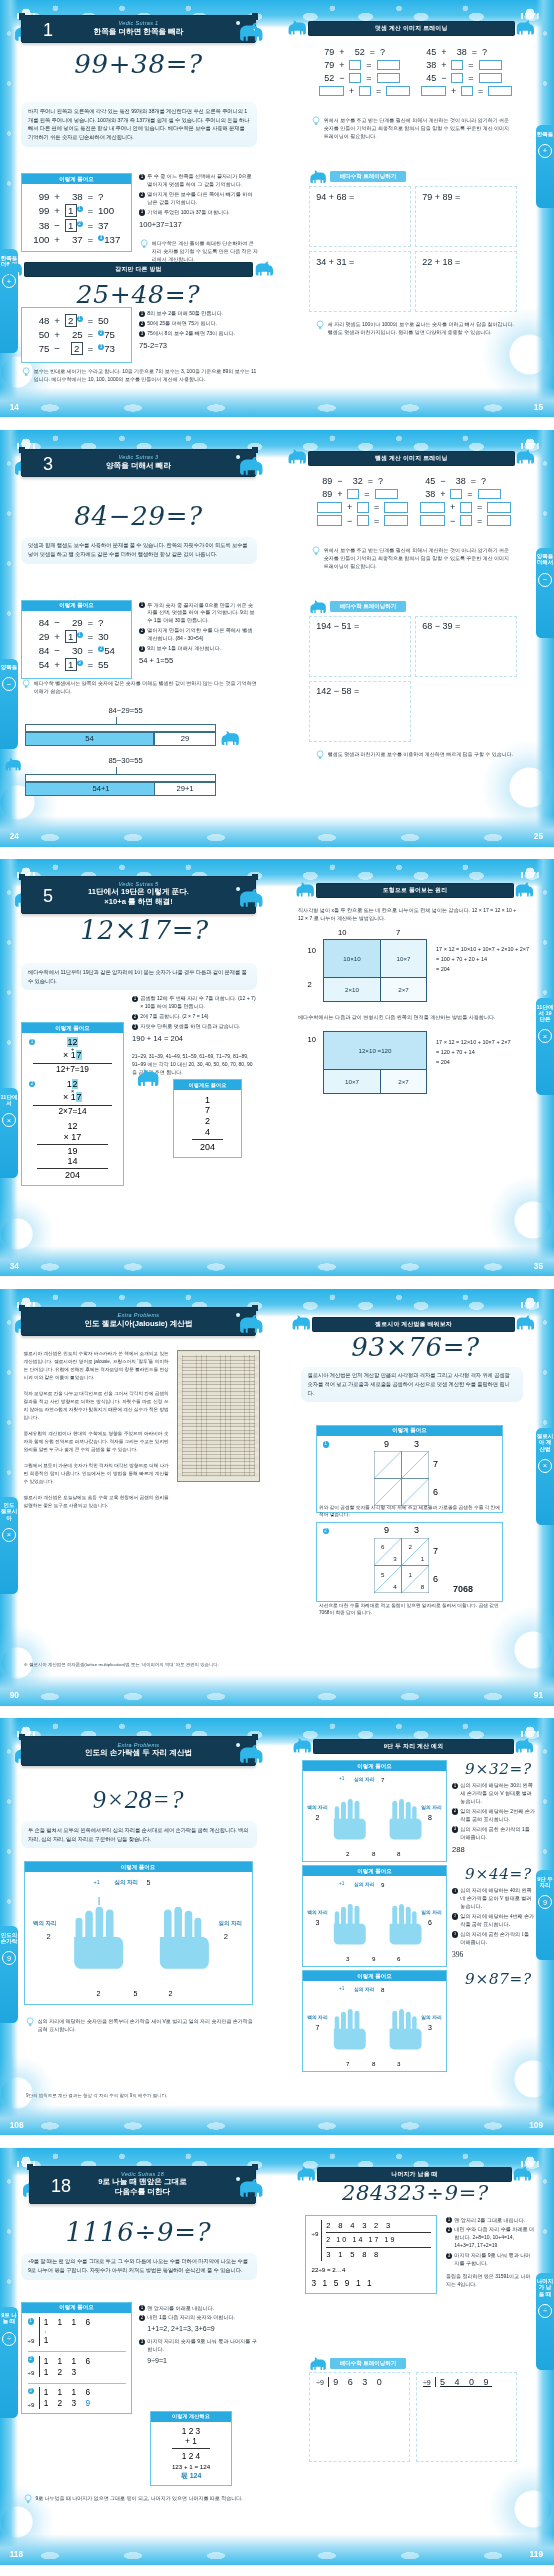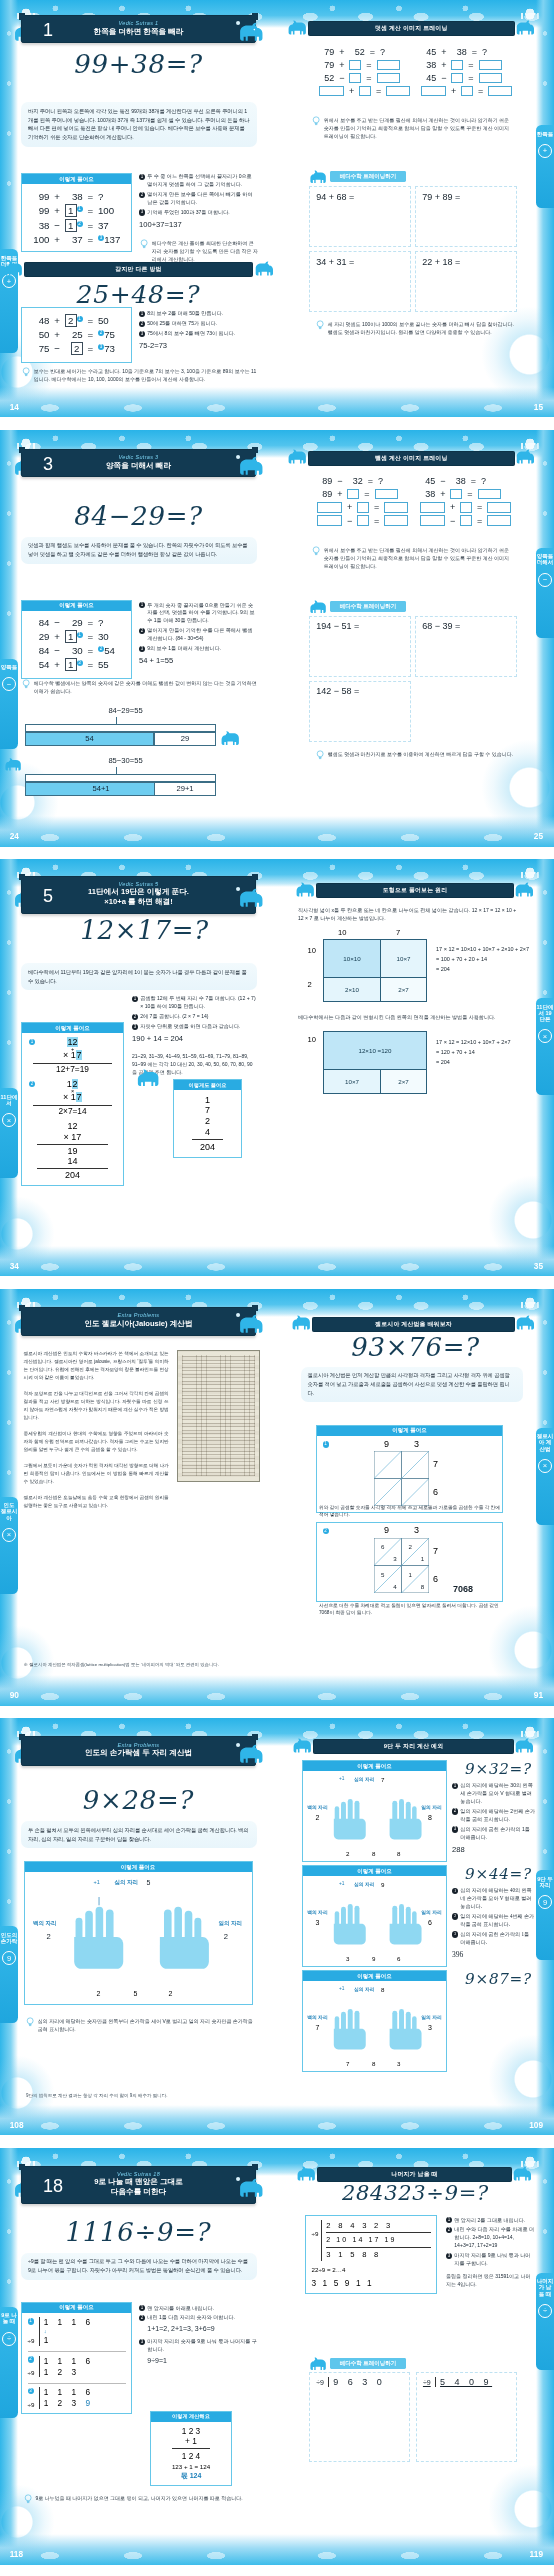--- a/index.html
+++ b/index.html
@@ -1031,21 +1031,21 @@
       <div class="banner" style="padding:4.8px 16.6px 6.2px;">
         <div class="script">Extra Problems</div>
         <div class="ttl">인도의 손가락셈 두 자리 계산법</div>
       </div>
       <svg class="eleph r" viewBox="0 0 60 42">
           <path fill="#2fb5e8" d="M14 14c-6 0-10 5-10 11v9c0 3 2 5 4 5h3v-8h4v8h4v-9h14v9h4v-8h4v8h3c2 0 4-2 4-5V21c0-7-6-12-14-12H24c-2-4-5-6-8-5l2 5c-2 1-3 3-4 5z"></path>
           <circle cx="52" cy="4" r="4" fill="#d9f2fc"></circle>
         </svg>
     </div>
 
-    <div class="bigprob" style="top:67px;">9×28=?</div>
+    <div class="bigprob" style="top:67px;font-family:Liberation Serif, serif;">9×28=?</div>
     <div class="para" style="top:103px;left:21px;width:236px;">두 손을 펼쳐서 모두의 왼쪽에서부터 십의 자리를 순서대로 세어 손가락을 굽혀 계산합니다. 백의 자리, 십의 자리, 일의 자리로 구분하여 답을 찾습니다.</div>
 
     <div class="solve" style="top:143px;left:23.6px;width:229px;">
       <div class="solve-hd">이렇게 풀어요</div>
       <div style="position:relative;height:132px;">
         <div style="position:absolute;left:90px;top:7px;font-size:5.5px;color:#1b7fb8;font-weight:bold;">십의 자리</div>
         <div style="position:absolute;left:69px;top:7px;font-size:5.5px;color:#1b7fb8;">+1</div>
         <div style="position:absolute;left:122px;top:7px;font-size:7px;color:#16222c;">5</div>
         <div style="position:absolute;left:8.3px;top:48px;font-size:5.5px;color:#1b7fb8;font-weight:bold;">백의 자리</div>
         <div style="position:absolute;left:22px;top:60px;font-size:7.6px;color:#16222c;">2</div>
@@ -1244,21 +1244,21 @@
     <div class="taj l"></div>
     <div class="ornate-left"></div>
     <div class="ornate-bottom"></div>
     <div class="snowflake" style="width:76px;height:76px;left:-21px;bottom:4.2px;"></div>
 
     <div class="side-tab left-side" style="top:159px;height:111px;">
       <div class="vtext">9로 나눌 때</div>
       <div class="badge">÷</div>
     </div>
 
-    <div class="banner-wrap" style="top:18px;">
+    <div class="banner-wrap" style="top:18px;margin-left:8px;">
       <svg class="eleph l" viewBox="0 0 60 42">
           <path fill="#2fb5e8" d="M14 14c-6 0-10 5-10 11v9c0 3 2 5 4 5h3v-8h4v8h4v-9h14v9h4v-8h4v8h3c2 0 4-2 4-5V21c0-7-6-12-14-12H24c-2-4-5-6-8-5l2 5c-2 1-3 3-4 5z"></path>
           <circle cx="52" cy="4" r="4" fill="#d9f2fc"></circle>
         </svg>
       <div class="banner">
         <div class="num">18</div>
         <div class="script">Vedic Sutras 18</div>
         <div class="ttl" style="white-space:pre-line">9로 나눌 때 맨앞은 그대로
 다음수를 더한다</div>
       </div>

